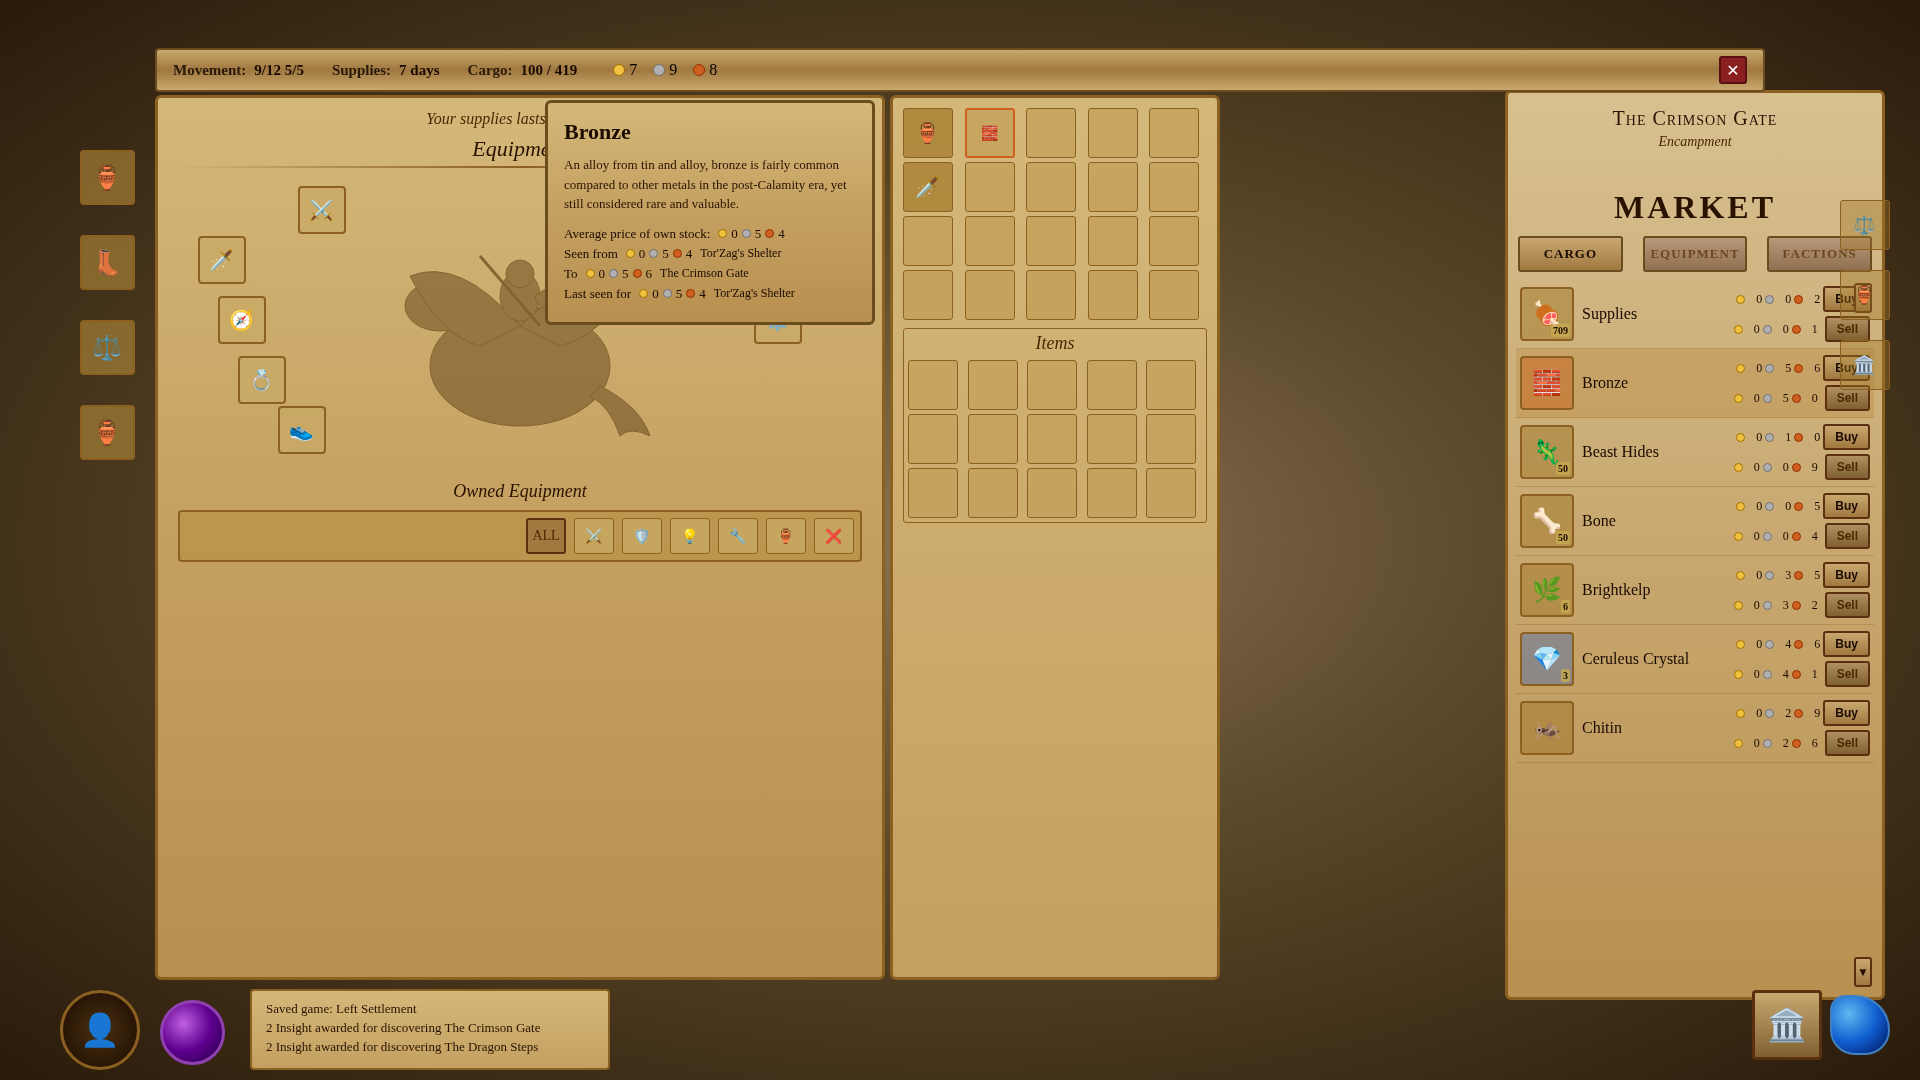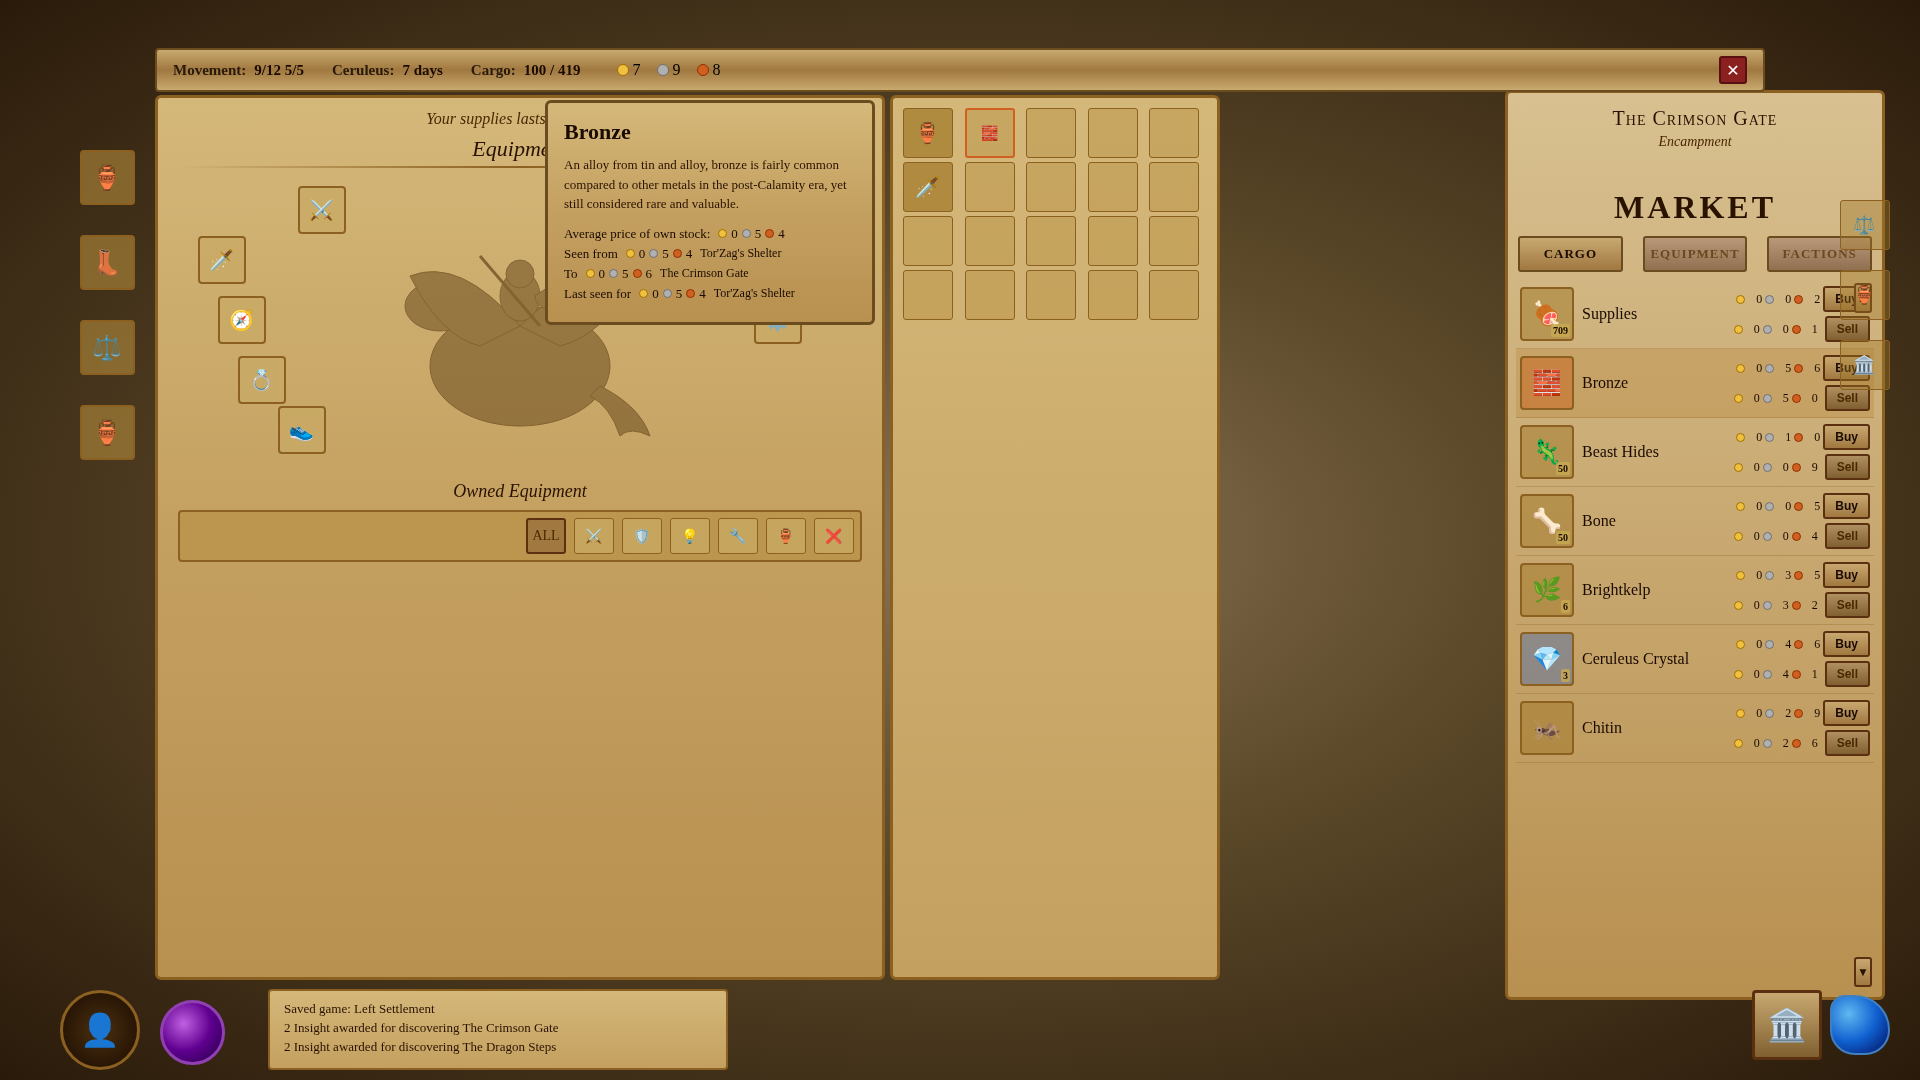--- a/index.html
+++ b/index.html
@@ -434,22 +434,22 @@
       color: #2a1200;
       font-size: 12px;
     }
     .scroll-up { top: 190px; }
     .scroll-down { bottom: 10px; }
 
     
     .bottom-log {
       position: absolute;
       bottom: 10px;
-      left: 268px;
-      width: 460px;
+      left: 250px;
+      width: 360px;
       background: linear-gradient(to bottom, #d4b87a, #c4a060);
       border: 2px solid #8b6020;
       border-radius: 4px;
       padding: 10px 14px;
     }
     .log-line {
       font-size: 13px;
       color: #2a1200;
       margin-bottom: 3px;
     }
@@ -566,21 +566,21 @@
     }
   </style>
 </head>
 <body>
 
 <div class="bg-map"></div>
 
 <div class="top-bar">
   <span class="top-bar-label">Movement:</span>
   <span class="top-bar-value">9/12  5/5</span>
-  <span class="top-bar-label">Ceruleus:</span>
+  <span class="top-bar-label">Supplies:</span>
   <span class="top-bar-value">7 days</span>
   <span class="top-bar-label">Cargo:</span>
   <span class="top-bar-value">100 / 419</span>
   <div class="currency-item">
     <div class="dot-yellow"></div>
     <span>7</span>
   </div>
   <div class="currency-item">
     <div class="dot-gray"></div>
     <span>9</span>
@@ -672,20 +672,40 @@
     <div class="inv-slot"></div>
     <div class="inv-slot"></div>
     <div class="inv-slot"></div>
     <div class="inv-slot"></div>
 
     <div class="inv-slot"></div>
     <div class="inv-slot"></div>
     <div class="inv-slot"></div>
     <div class="inv-slot"></div>
     <div class="inv-slot"></div>
+  </div>
+  <div class="items-section">
+    <div class="items-title">Items</div>
+    <div class="items-grid">
+      <div class="item-slot"></div>
+      <div class="item-slot"></div>
+      <div class="item-slot"></div>
+      <div class="item-slot"></div>
+      <div class="item-slot"></div>
+      <div class="item-slot"></div>
+      <div class="item-slot"></div>
+      <div class="item-slot"></div>
+      <div class="item-slot"></div>
+      <div class="item-slot"></div>
+      <div class="item-slot"></div>
+      <div class="item-slot"></div>
+      <div class="item-slot"></div>
+      <div class="item-slot"></div>
+      <div class="item-slot"></div>
+    </div>
   </div>
 </div>
 
 <div class="tooltip-panel">
   <div class="tooltip-title">Bronze</div>
   <div class="tooltip-desc">An alloy from tin and alloy, bronze is fairly common compared to other metals in the post-Calamity era, yet still considered rare and valuable.</div>
   <div class="tooltip-stat">
     <span class="tooltip-stat-label">Average price of own stock:</span>
     <div class="price-dot-y"></div>
     <span>0</span>

